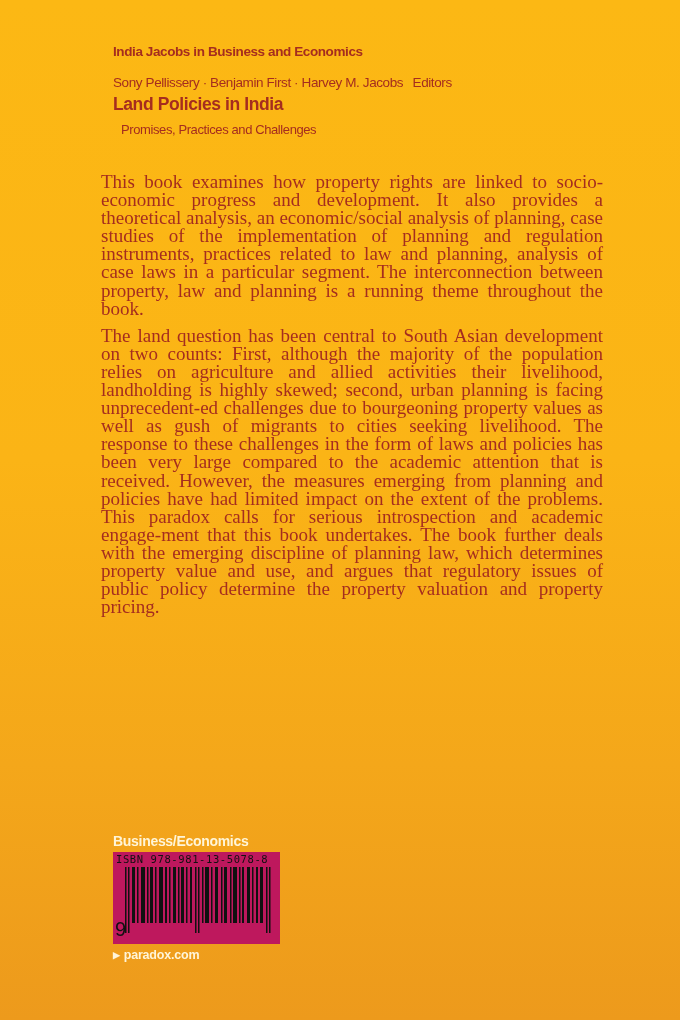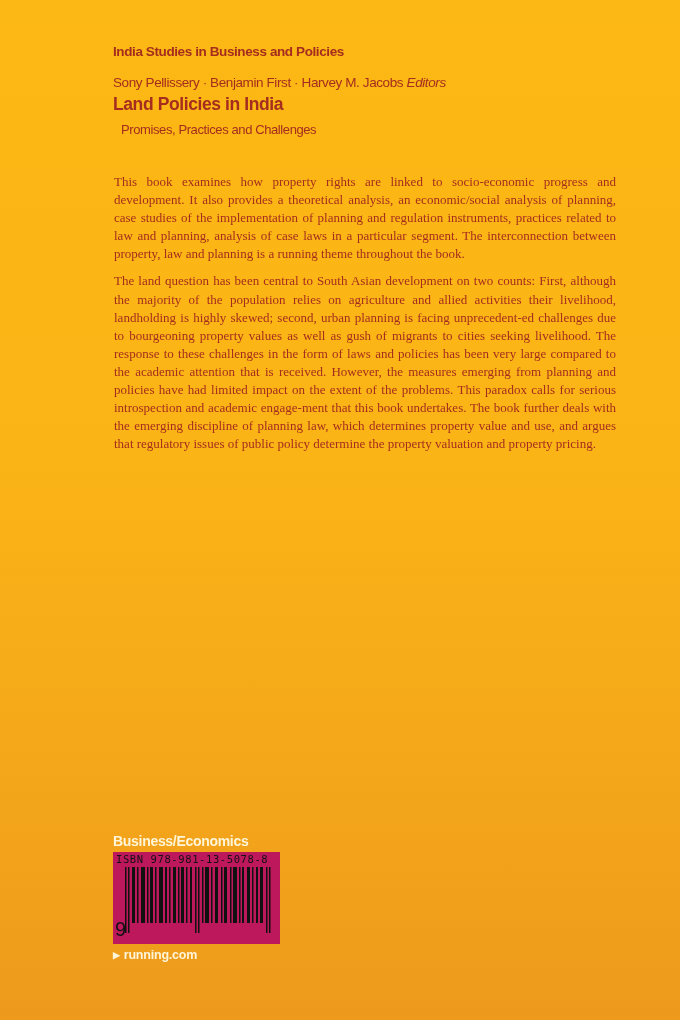--- a/index.html
+++ b/index.html
@@ -12,32 +12,32 @@
     }
     .series {
       position: absolute; left: 113px; top: 44px;
       font-family: "Liberation Sans", sans-serif; font-weight: bold;
       font-size: 13.5px; letter-spacing: -0.4px; color: #a52d1f;
     }
     .editors {
       position: absolute; left: 113px; top: 75px;
       font-size: 13.5px; letter-spacing: -0.4px; color: #a52d1f;
     }
-    .editors .role { font-style: italic; margin-left: 0; }
+    .editors .role { margin-left: 6px; }
     .title {
       position: absolute; left: 113px; top: 94px;
       font-size: 17.5px; font-weight: bold; letter-spacing: -0.4px; color: #a52d1f; text-align: right;
     }
     .subtitle {
       position: absolute; left: 121px; top: 122px;
       font-size: 13px; letter-spacing: -0.4px; color: #a52d1f;
     }
     .blurb {
-      position: absolute; left: 114px; top: 173px; width: 502px;
-      font-family: "Liberation Serif", serif; font-size: 13px;
+      position: absolute; left: 101px; top: 173px; width: 502px;
+      font-family: "Liberation Serif", serif; font-size: 19px;
       line-height: 18.1px; color: #a52d1f; text-align: justify;
     }
     .blurb p { margin: 0 0 9px 0; }
     .category {
       position: absolute; left: 113px; top: 833px;
       font-size: 14px; font-weight: bold; color: #fff5d8; letter-spacing: -0.3px;
     }
     .barcode-box {
       position: absolute; left: 113px; top: 852px; width: 167px; height: 92px;
       background: #be185d;
@@ -54,21 +54,21 @@
     .ean-rest { position: absolute; left: 22px; top: 66px; font-size: 20px; color:#111; letter-spacing: 0.9px; background:#fff; padding: 0 1px; }
     .springer {
       position: absolute; left: 113px; top: 948px;
       font-size: 12.5px; font-weight: bold; color: #fff5d8; letter-spacing: -0.2px;
     }
     .springer .arrow { font-size: 9px; margin-right: 4px; vertical-align: 1px; }
   </style>
 </head>
 <body>
 
-<div class="series">India Studies in Business and Policies</div>
+<div class="series">India Jacobs in Business and Economics</div>
 
 <div class="editors">
   <span>Sony Pellissery · Benjamin First · Harvey M. Jacobs</span>
   <span class="role">Editors</span>
 </div>
 
 <div class="title">Land Policies in India</div>
 <div class="subtitle">Promises, Practices and Challenges</div>
 
 <div class="blurb">
@@ -115,14 +115,14 @@
       <rect x="135" y="0" width="2" height="56"></rect>
         <rect x="139" y="0" width="3" height="56"></rect>
       <rect x="145" y="0" width="1.5" height="66"></rect>
         <rect x="148" y="0" width="1.5" height="66"></rect>
     </g>
   </svg>
   <div class="ean-first">9</div>
 </div>
 
 <div class="springer">
-  <span class="arrow">▶</span><span>running.com</span>
+  <span class="arrow">▶</span><span>paradox.com</span>
 </div>
 
 </body></html>

